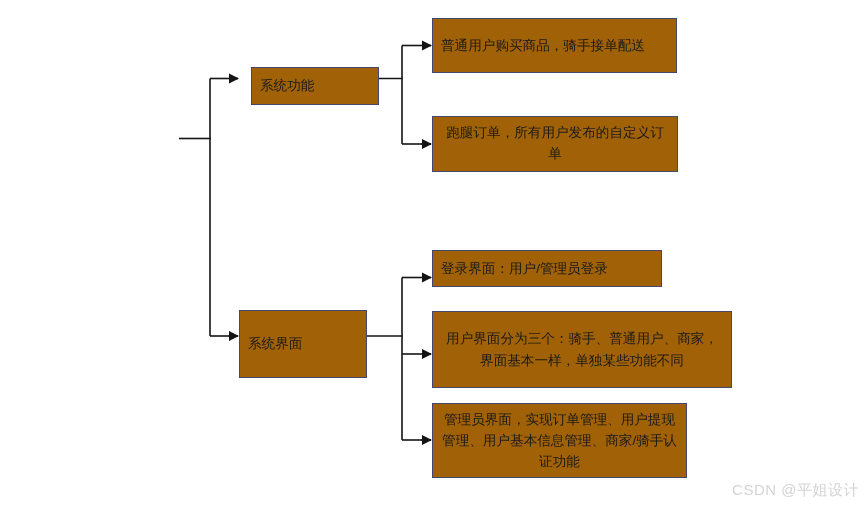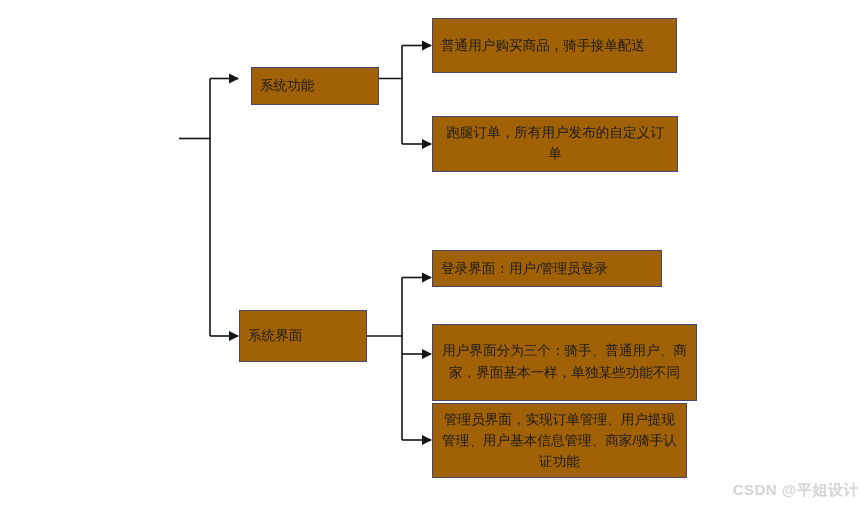--- a/index.html
+++ b/index.html
@@ -39,21 +39,20 @@
   }
   .ellipse { border-radius: 50%; padding: 2px 10px; }
   .watermark {
     position: absolute;
     right: 6px;
     top: 481px;
     font-size: 15px;
     color: var(--watermark, #d4d4d4);
     letter-spacing: 0.5px;
     white-space: nowrap;
-    font-weight: bold;
   }
 </style>
 </head>
 <body>
 
 <div class="canvas">
 
   <svg class="connectors" viewBox="0 0 865 509" xmlns="http://www.w3.org/2000/svg">
     <defs>
       <marker id="arrow" viewBox="0 0 10 10" refX="9" refY="5" markerWidth="6.5" markerHeight="6.5" orient="auto">
@@ -76,37 +75,37 @@
     <path class="line" d="M402,277.5 H431" marker-end="url(#arrow)"></path>
     <path class="line" d="M402,354 H431" marker-end="url(#arrow)"></path>
     <path class="line" d="M402,440 H431" marker-end="url(#arrow)"></path>
   </svg>
 
 
   <div class="node" style="left:239px; top:67px; width:128px; height:38px;margin-left:12px;">
     <span>系统功能</span>
   </div>
 
-  <div class="node" style="left:239px; top:310px; width:128px; height:52px;">
+  <div class="node" style="left:239px; top:310px; width:128px; height:68px;">
     <span>系统界面</span>
   </div>
 
   <div class="node" style="left:432px; top:18px; width:245px; height:55px;">
     <span>普通用户购买商品，骑手接单配送</span>
   </div>
 
   <div class="node" style="left:432px; top:116px; width:246px; height:56px;font-family:Liberation Mono, monospace;">
     <span>跑腿订单，所有用户发布的自定义订单</span>
   </div>
 
   <div class="node" style="left:432px; top:250px; width:230px; height:37px;">
     <span>登录界面：用户/管理员登录</span>
   </div>
 
-  <div class="node" style="left:432px; top:324px; width:265px; height:77px;font-family:Liberation Mono, monospace;">
+  <div class="node" style="left:432px; top:311px; width:300px; height:77px;">
     <span>用户界面分为三个：骑手、普通用户、商家，界面基本一样，单独某些功能不同</span>
   </div>
 
   <div class="node" style="left:432px; top:403px; width:255px; height:75px;">
     <span>管理员界面，实现订单管理、用户提现管理、用户基本信息管理、商家/骑手认证功能</span>
   </div>
 
   <div class="watermark">CSDN @平姐设计</div>
 
 </div>

